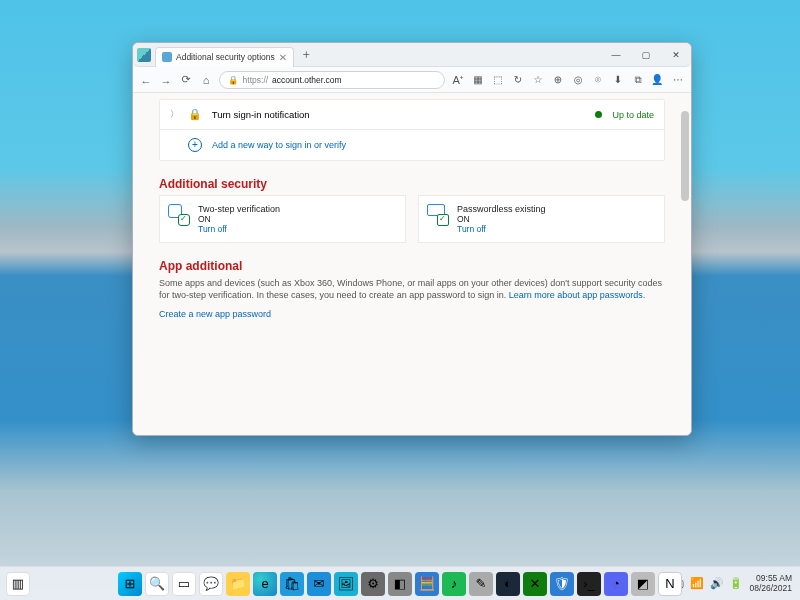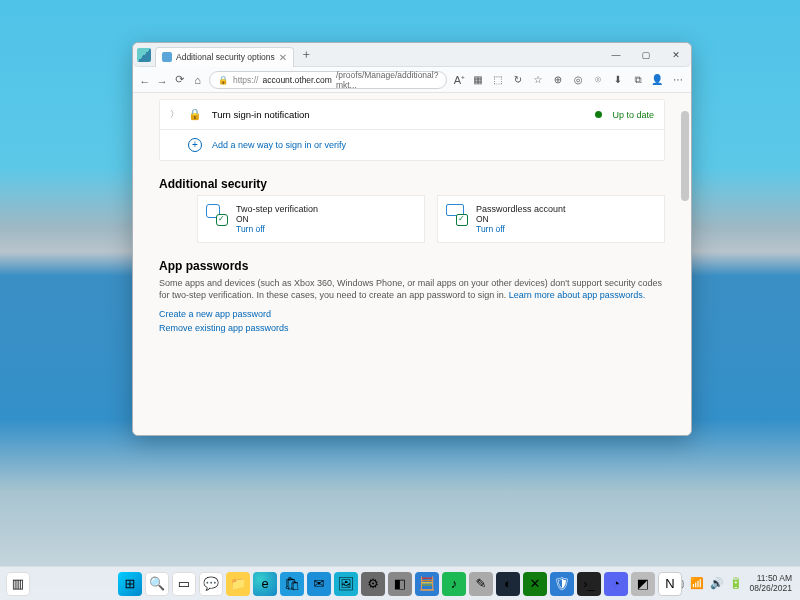--- a/index.html
+++ b/index.html
@@ -88,24 +88,24 @@
   font-size:9.5px;
 }
 .row + .row { border-top:1px solid #edebe9;}
 .chev { color:#666; font-size:9px; width:8px;}
 .lock-ic { font-size:11px; color:#222;}
 .status-dot { width:7px;height:7px;border-radius:50%;background:#107c10;}
 .status-txt { color:#107c10; font-size:9px;}
 .row .spacer{flex:1;}
 .addlink { color:#0067b8; font-size:9px;}
 .plus-ic { width:14px;height:14px;border:1px solid #0067b8;border-radius:50%;color:#0067b8;display:flex;align-items:center;justify-content:center;font-size:10px;line-height:1;}
-.section-h { font-size:12px; font-weight:600; color:#000000; margin:16px 0 4px;}
+.section-h { font-size:12px; font-weight:600; color:#b91c1c; margin:16px 0 4px;}
 .section-p { font-size:9px; color:#555; line-height:1.35; margin-bottom:8px;}
 .section-p .lk { color:#0067b8; }
-.two-cards { display:flex; gap:12px;margin-left:38px; }
+.two-cards { display:flex; gap:12px; }
 .mini {
   flex:1; background:#fff; border:1px solid #edebe9;
   padding:8px; display:flex; gap:8px;
 }
 .mini-ic { width:22px;height:22px; position:relative;}
 .mini-ic .a{position:absolute;left:0;top:0;width:14px;height:14px;border:1.5px solid #2b88d8;border-radius:3px;}
 .mini-ic .b{position:absolute;right:0;bottom:0;width:12px;height:12px;background:#fff;border:1.5px solid #0a7c3e;border-radius:3px;}
 .mini-ic .b::after{content:"✓";color:#0a7c3e;font-size:8px;position:absolute;left:1px;top:-1px;}
 .mini-ic2 .a{border-radius:2px;width:18px;height:12px;}
 .mini-ic2 .b{border-radius:2px;}
@@ -174,21 +174,20 @@
 
     <div class="toolbar">
       <span class="tb-icon">←</span>
       <span class="tb-icon">→</span>
       <span class="tb-icon">⟳</span>
       <span class="tb-icon">⌂</span>
       <div class="addr">
         <span>🔒</span>
         <span style="color:#888;">https://</span>
           <span class="host">account.other.com</span>
-          <span>/proofs/Manage/additional?mkt...</span>
       </div>
       <span class="tb-icon">A⁺</span>
       <div class="right-icons">
         <span>▦</span>
         <span>⬚</span>
         <span>↻</span>
         <span>☆</span>
         <span>⊕</span>
         <span>◎</span>
         <span>⌾</span>
@@ -229,33 +228,32 @@
             <div class="on">ON</div>
             <div class="off">Turn off</div>
           </div>
         </div>
         <div class="mini">
           <div class="mini-ic mini-ic2">
               <div class="a"></div>
               <div class="b"></div>
             </div>
           <div class="mini-txt">
-            <div class="t">Passwordless account</div>
+            <div class="t">Passwordless existing</div>
             <div class="on">ON</div>
             <div class="off">Turn off</div>
           </div>
         </div>
       </div>
 
-      <div class="section-h">App passwords</div>
+      <div class="section-h">App additional</div>
       <div class="section-p">
         <span>Some apps and devices (such as Xbox 360, Windows Phone, or mail apps on your other devices) don't support security codes for two-step verification. In these cases, you need to create an app password to sign in. </span><span class="lk">Learn more about app passwords.</span>
       </div>
       <div class="lk-line">Create a new app password</div>
-      <div class="lk-line">Remove existing app passwords</div>
     </div>
 
     <div class="scrollbar">
         <div class="sb-thumb"></div>
       </div>
   </div>
 
   <div class="taskbar">
     <div class="left-icons">
       <div class="tb-app c-white">▥</div>
@@ -284,19 +282,19 @@
       <div class="tb-app c-notion">N</div>
     </div>
     <div class="tray">
       <span class="sym">˄</span>
       <span class="sym">☁</span>
       <span class="sym">▢</span>
       <span class="sym">📶</span>
       <span class="sym">🔊</span>
       <span class="sym">🔋</span>
       <div class="clock">
-        <div>11:50 AM</div>
+        <div>09:55 AM</div>
         <div>08/26/2021</div>
       </div>
     </div>
   </div>
 
 </div>
 
 </body></html>

